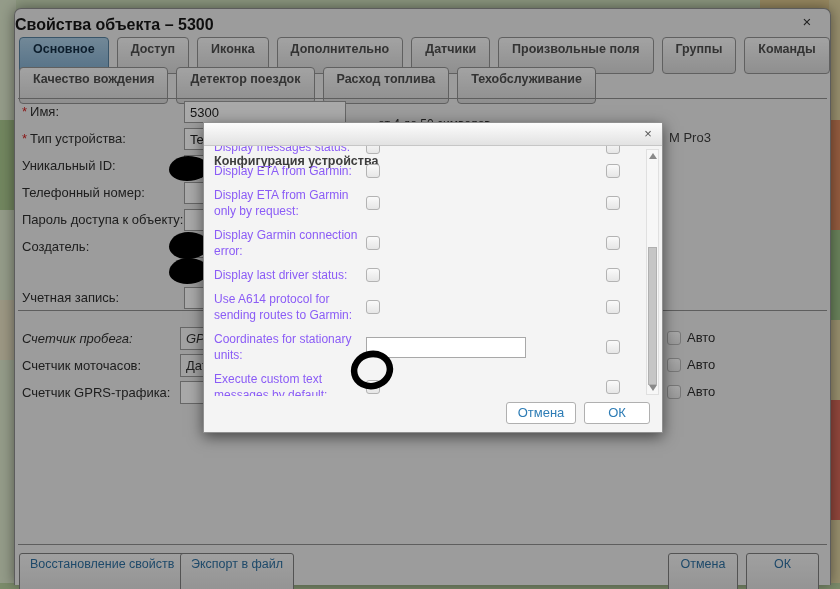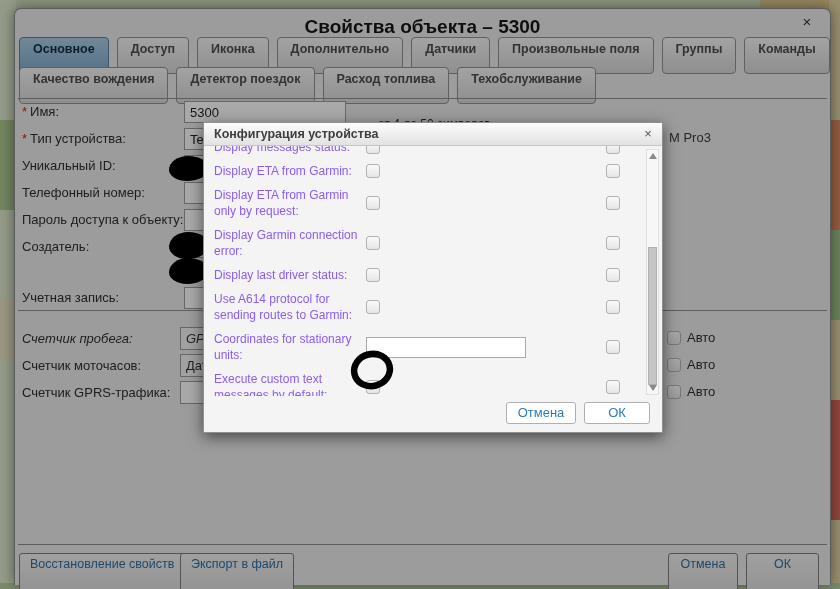--- a/index.html
+++ b/index.html
@@ -7,22 +7,22 @@
   body { font-family:"Liberation Sans", sans-serif; position:relative; background:#c3d7ae; }
 
   
   .map { position:absolute; inset:0; background:#cfdfbc; z-index:0; }
   .map .patch { position:absolute; }
 
   
   .outer { position:absolute; left:14px; top:8px; width:817px; height:577px;
            background:#e9e9e9; border:1px solid #8a8a8a; border-bottom:none;
            border-radius:7px 7px 0 0; z-index:1; box-shadow:0 0 14px rgba(0,0,0,.45); }
-  .win-title { position:absolute; top:7px; left:0; width:100%; text-align:center;
-               font-size:19px; font-weight:bold; color:#161616; }
+  .win-title { position:absolute; top:7px; left:0; width:100%; 
+               font-size:16px; font-weight:bold; color:#161616; }
   .win-close { position:absolute; top:4px; right:14px; width:18px; height:18px;
                font-size:15px; color:#333; text-align:center; line-height:18px; cursor:pointer; }
 
   .tabrow { position:absolute; left:4px; display:flex; gap:8px; }
   .tabrow1 { top:28px; } .tabrow2 { top:58px; }
   .tab { height:37px; line-height:23px; padding:0 13px; font-size:12.5px; font-weight:bold;
          color:#4c4c4c; background:linear-gradient(#f3f3f3,#d5d5d5); border:1px solid #8f8f8f;
          border-radius:4px; white-space:nowrap; }
   .tab.active { background:linear-gradient(#aacbe2,#7ea9c9); border-color:#557f9d; color:#132c42; }
 
@@ -61,21 +61,21 @@
   .footer-ok { position:absolute; left:731px; top:544px; width:73px; }
 
   
   .dim { position:absolute; inset:0; background:rgba(0,0,0,.33); z-index:10; }
 
   
   .config { position:absolute; left:203px; top:122px; width:460px; height:311px; z-index:30;
             background:#f4f4f4; border:1px solid #909090; box-shadow:0 4px 14px rgba(0,0,0,.55); }
   .chead { position:absolute; top:0; left:0; right:0; height:23px;
            background:linear-gradient(#fcfcfc,#e2e2e2); border-bottom:1px solid #c6c6c6; }
-  .chead .ctitle { line-height:23px; padding-left:10px; font-size:12.5px; font-weight:bold; color:#3d3d3d; }
+  .chead .ctitle { line-height:23px; padding-left:10px; font-size:12.5px; font-weight:bold; color:#3d3d3d;margin-top:27px; }
   .cclose { position:absolute; right:6px; top:3px; width:16px; height:16px; text-align:center;
             line-height:16px; font-size:13px; color:#555; cursor:pointer; }
 
   .cbody { position:absolute; top:23px; left:0; width:444px; height:250px; overflow:hidden;
            padding:4px 28px 0 10px; }
   .crows { margin-top:-11px; }
   .crow { display:flex; align-items:center; margin-bottom:8px; min-height:16px; }
   .crow .clbl { flex:0 0 152px; font-size:12px; line-height:16px; color:#8b5cf6; padding-right:6px; }
   .crow .cb2 { margin-left:auto; }
   .coord-input { width:160px; height:21px; border:1px solid #a8a8a8; background:#fff;

